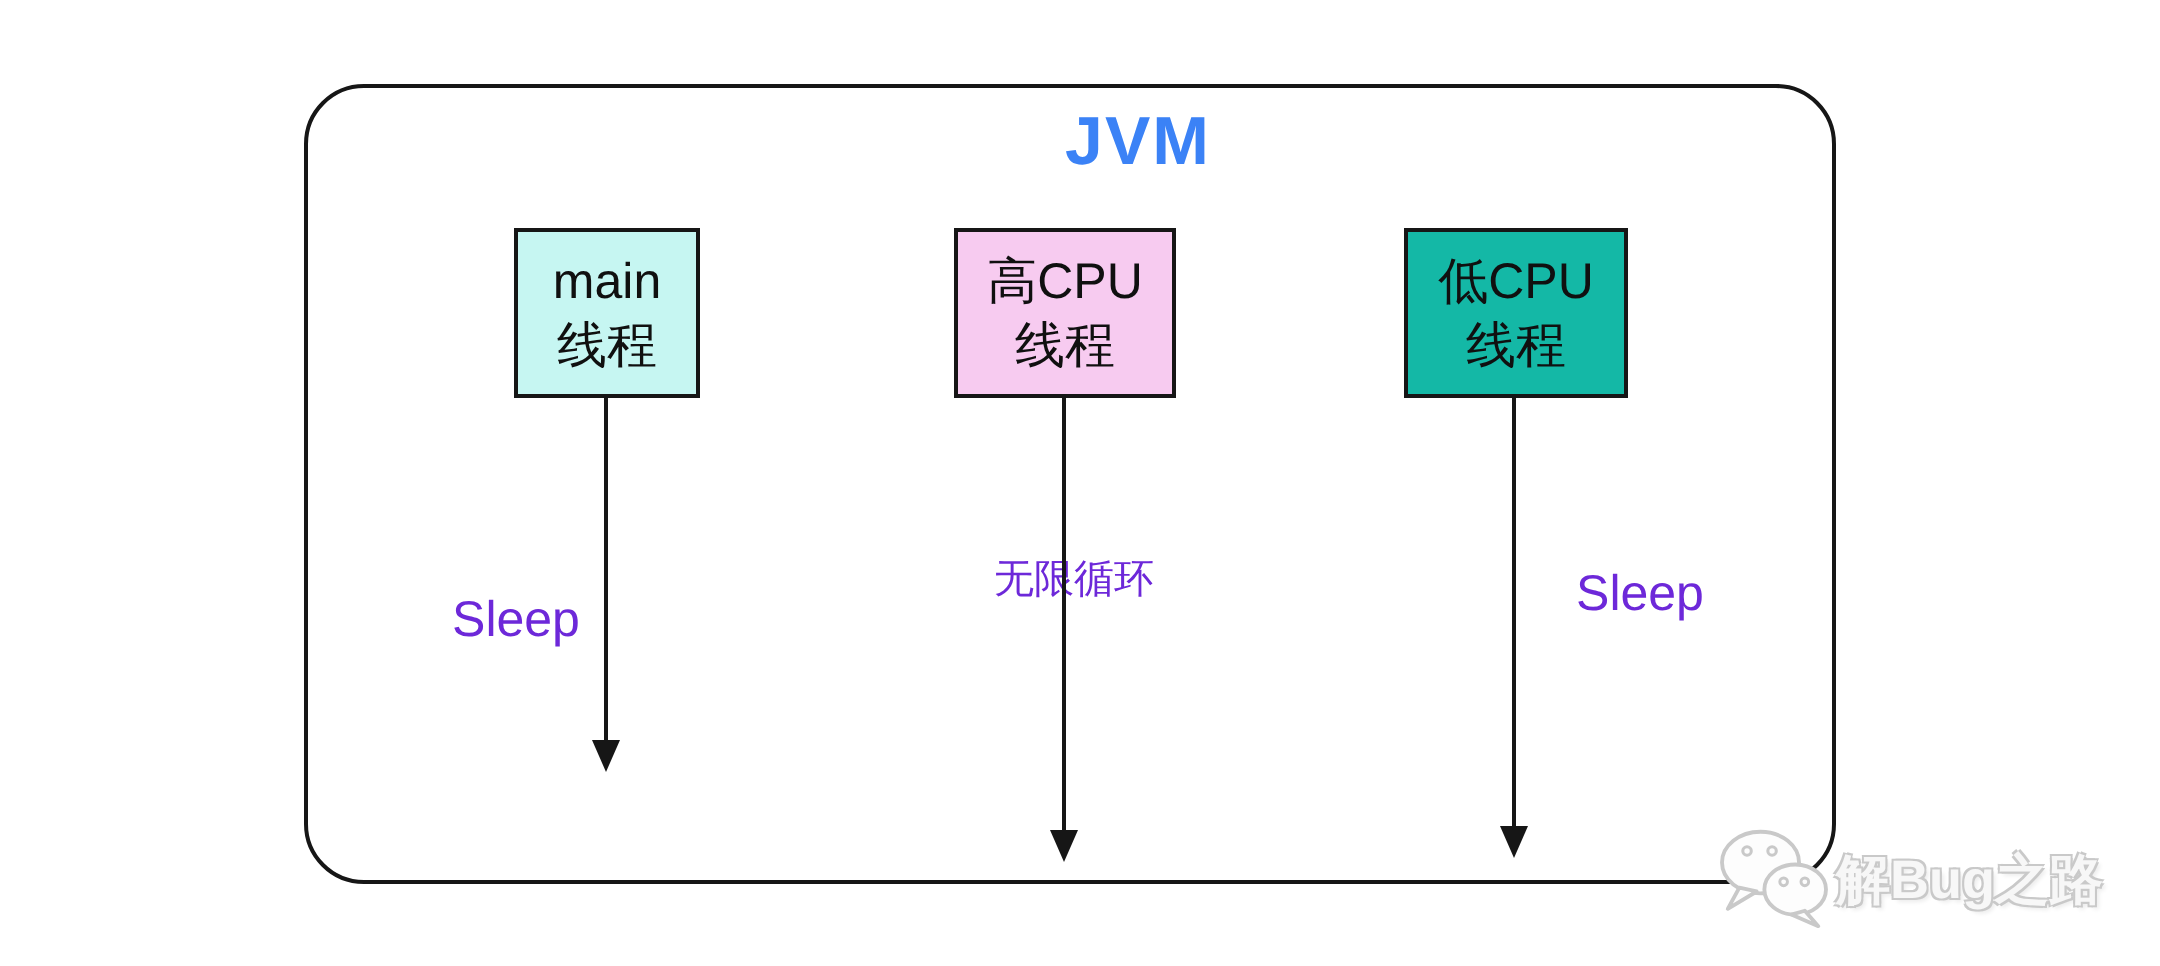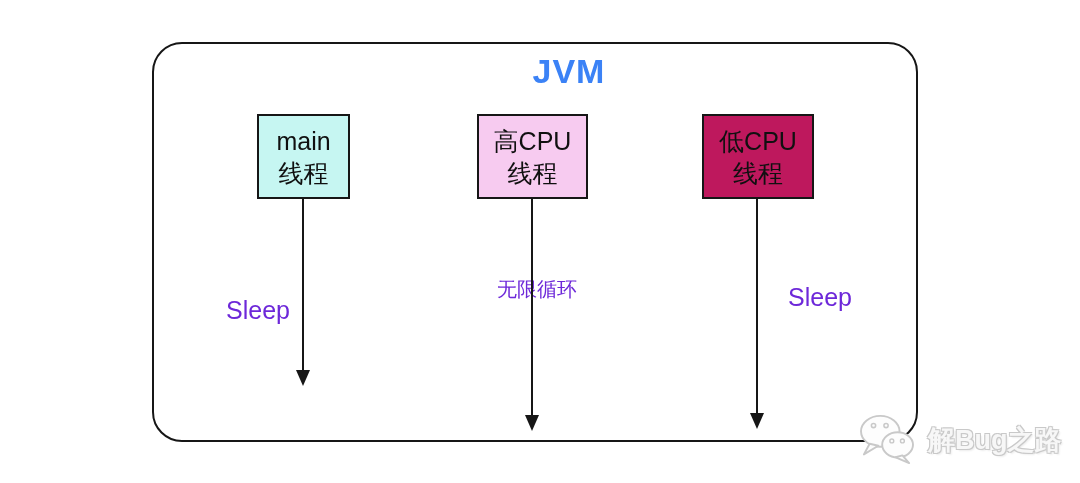--- a/index.html
+++ b/index.html
@@ -95,21 +95,21 @@
     z-index: 5;
   }
   .watermark-icon {
     width: 58px;
     height: 52px;
     flex: 0 0 auto;
   }
   .watermark-text {
     font-size: 27px;
     font-weight: bold;
-    margin-left: 12px;
+    margin-left: 2px;
     margin-top: 2px;
     color: #f7f7f7;
     text-shadow:
       -1px -1px 0 #c9c9c9,
        1px -1px 0 #c9c9c9,
       -1px  1px 0 #c9c9c9,
        1px  1px 0 #c9c9c9,
        2px  2px 2px rgba(0,0,0,0.08);
     white-space: nowrap;
   }
@@ -127,21 +127,21 @@
   <div class="annotation annotation-sleep-right">Sleep</div>
 
   <div class="node node-main" style="background-color: rgb(198, 246, 242);">
     <div>main</div>
     <div>线程</div>
   </div>
   <div class="node node-high" style="background-color: rgb(247, 203, 240);">
     <div>高CPU</div>
     <div>线程</div>
   </div>
-  <div class="node node-low" style="background-color: #be185d;">
+  <div class="node node-low" style="background-color: #14b8a6;">
     <div>低CPU</div>
     <div>线程</div>
   </div>
 
   <div class="arrow-line arrow1-line"></div>
   <div class="arrow-head arrow1-head"></div>
   <div class="arrow-line arrow2-line"></div>
   <div class="arrow-head arrow2-head"></div>
   <div class="arrow-line arrow3-line"></div>
   <div class="arrow-head arrow3-head"></div>

